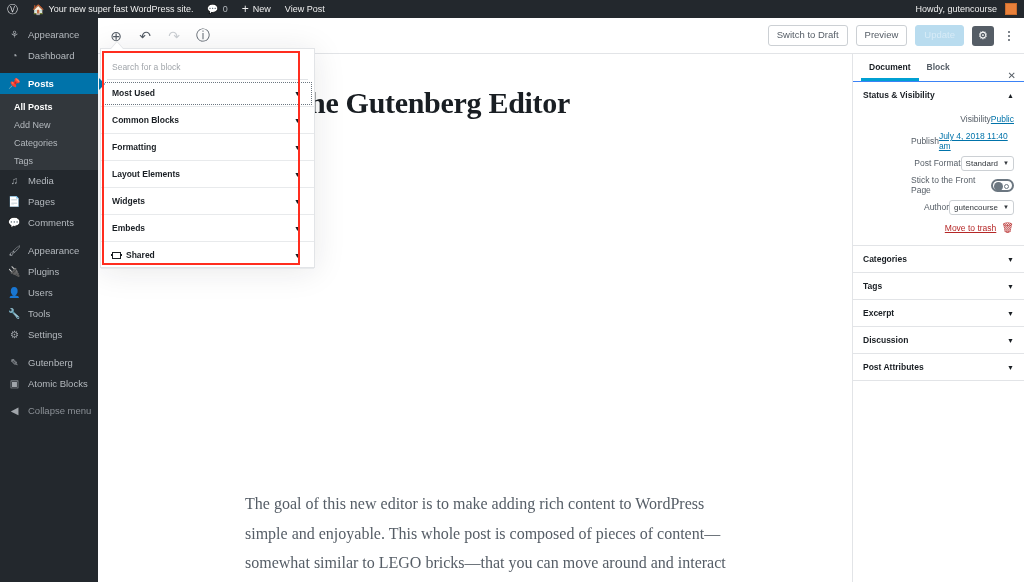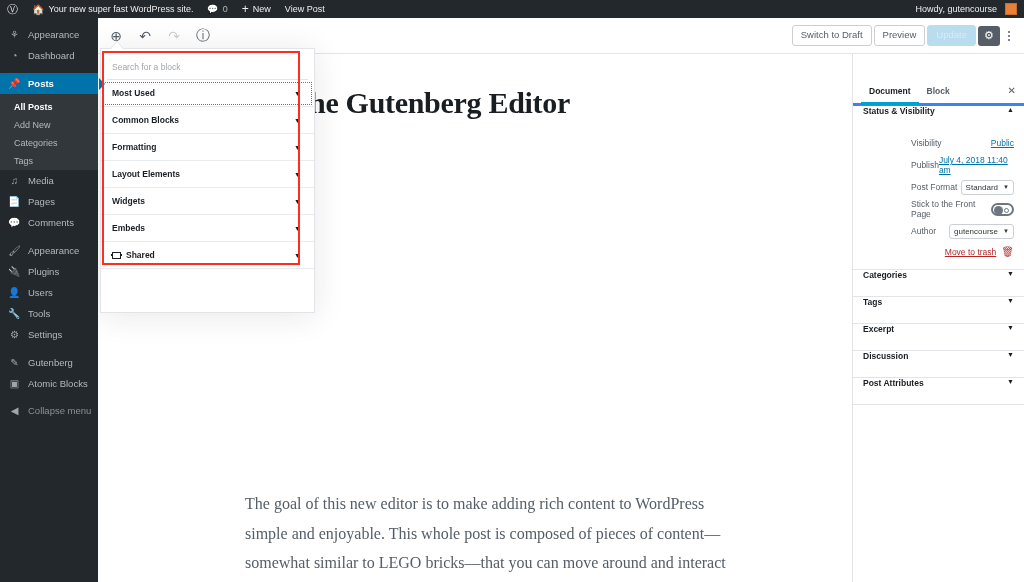--- a/index.html
+++ b/index.html
@@ -61,21 +61,21 @@
     position: absolute; top: 18px; left: 98px; width: 926px; height: 36px;
     background: #fff; border-bottom: 1px solid #e2e4e7;
     display: flex; align-items: center; z-index: 40;
   }
   .hdr-left { display: flex; align-items: center; gap: 9px; padding-left: 8px; }
   .ic-btn {
     width: 20px; height: 20px; display: flex; align-items: center; justify-content: center;
     color: #555d66; font-size: 14px; background: none; border: none; cursor: pointer;
   }
   .ic-btn.disabled { color: #ccd0d4; }
-  .hdr-right { margin-left: auto; display: flex; align-items: center; gap: 2px; padding-right: 8px; }
+  .hdr-right { margin-left: auto; display: flex; align-items: center; gap: 8px; padding-right: 8px; }
   .btn {
     font-family: "Liberation Sans", sans-serif;
     font-size: 9.5px; color: #555d66; background: #fff;
     border: 1px solid #ccd0d4; border-radius: 3px;
     padding: 4px 8px; cursor: pointer; line-height: 1.1;
   }
   .btn.primary-disabled {
     background: #b9dcef; border-color: #b9dcef; color: #d7ebf7; cursor: default;
   }
   .gear-btn {
@@ -143,21 +143,21 @@
   }
   .body-para {
     position: absolute; left: 147px; top: 435px; width: 485px;
     font-family: "Liberation Serif", serif;
     font-size: 16px; line-height: 1.85; color: #555d66;
     text-align: left;
   }
 
   
   .popover {
-    position: absolute; left: 100px; top: 48px; width: 215px; height: 265px;
+    position: absolute; left: 100px; top: 48px; width: 215px; height: 220px;
     background: #fff; border: 1px solid #e2e4e7;
     box-shadow: 0 3px 30px rgba(25,30,35,.1); z-index: 50;
   }
   .popover::before {
     content: ""; position: absolute; left: 10px; top: -7px;
     width: 12px; height: 7px; background: #fff;
     clip-path: polygon(50% 0, 100% 100%, 0 100%);
     border: none;
   }
   .popover::after {
@@ -198,40 +198,40 @@
     position: absolute; left: 102px; top: 51px; width: 198px; height: 214px;
     border: 2px solid #ff2d1f; z-index: 58; pointer-events: none;
   }
 
   
   .settings {
     position: absolute; top: 54px; right: 0; width: 172px; height: 528px;
     background: #fff; border-left: 1px solid #e2e4e7; z-index: 45;
   }
   .set-tabs {
-    display: flex; align-items: center; height: 28px;
-    border-bottom: 3px solid #3b82f6; padding-left: 8px; margin-top: 24px;
+    display: flex; align-items: flex-end; height: 28px;
+    border-bottom: 1px solid #3b82f6; padding-left: 8px;
   }
   .set-tab {
     font-size: 8.5px; font-weight: bold; color: #555d66;
     padding: 0 8px; height: 28px; display: flex; align-items: center; cursor: pointer;
   }
   .set-tab.active { color: #191e23; box-shadow: inset 0 -3px 0 #00a0d2; }
   .set-close { margin-left: auto; margin-right: 8px; font-size: 10px; color: #555d66; cursor: pointer; }
   .panel {
     border-bottom: 1px solid #e2e4e7;
   }
   .panel-head {
-    height: 26px; display: flex; align-items: flex-start; justify-content: space-between;
+    height: 26px; display: flex; align-items: center; justify-content: space-between;
     padding: 0 10px; font-size: 8.5px; font-weight: bold; color: #191e23; cursor: pointer;
   }
   .panel-head .tri { font-size: 7px; color: #191e23; }
   .panel-body { padding: 0 10px 10px 10px; }
   .row {
-    display: flex; align-items: center; justify-content: space-between;
+    display: flex; align-items: center; justify-content: flex-end;
     min-height: 22px; font-size: 8.5px; color: #555d66; margin-left: 48px;
   }
   .row .val-link { color: #0073aa; text-decoration: underline; font-size: 8.5px; cursor: pointer; }
   .select {
     border: 1px solid #ccd0d4; border-radius: 3px; background: #fff;
     font-size: 8px; color: #32373c; padding: 2px 4px; display: flex; align-items: center; gap: 5px;
     cursor: pointer;
   }
   .select .tri { font-size: 6px; }
   .toggle {

